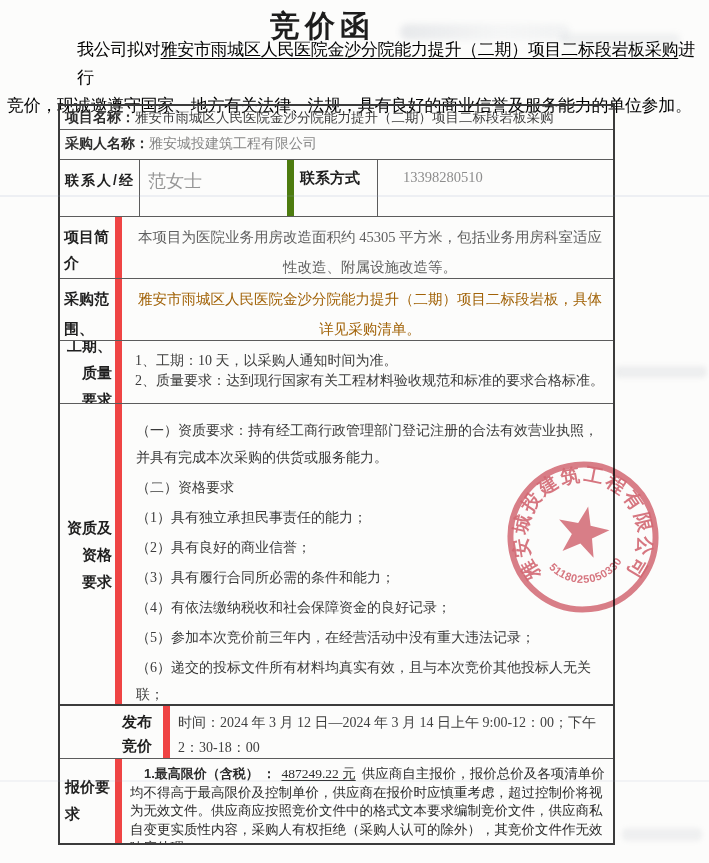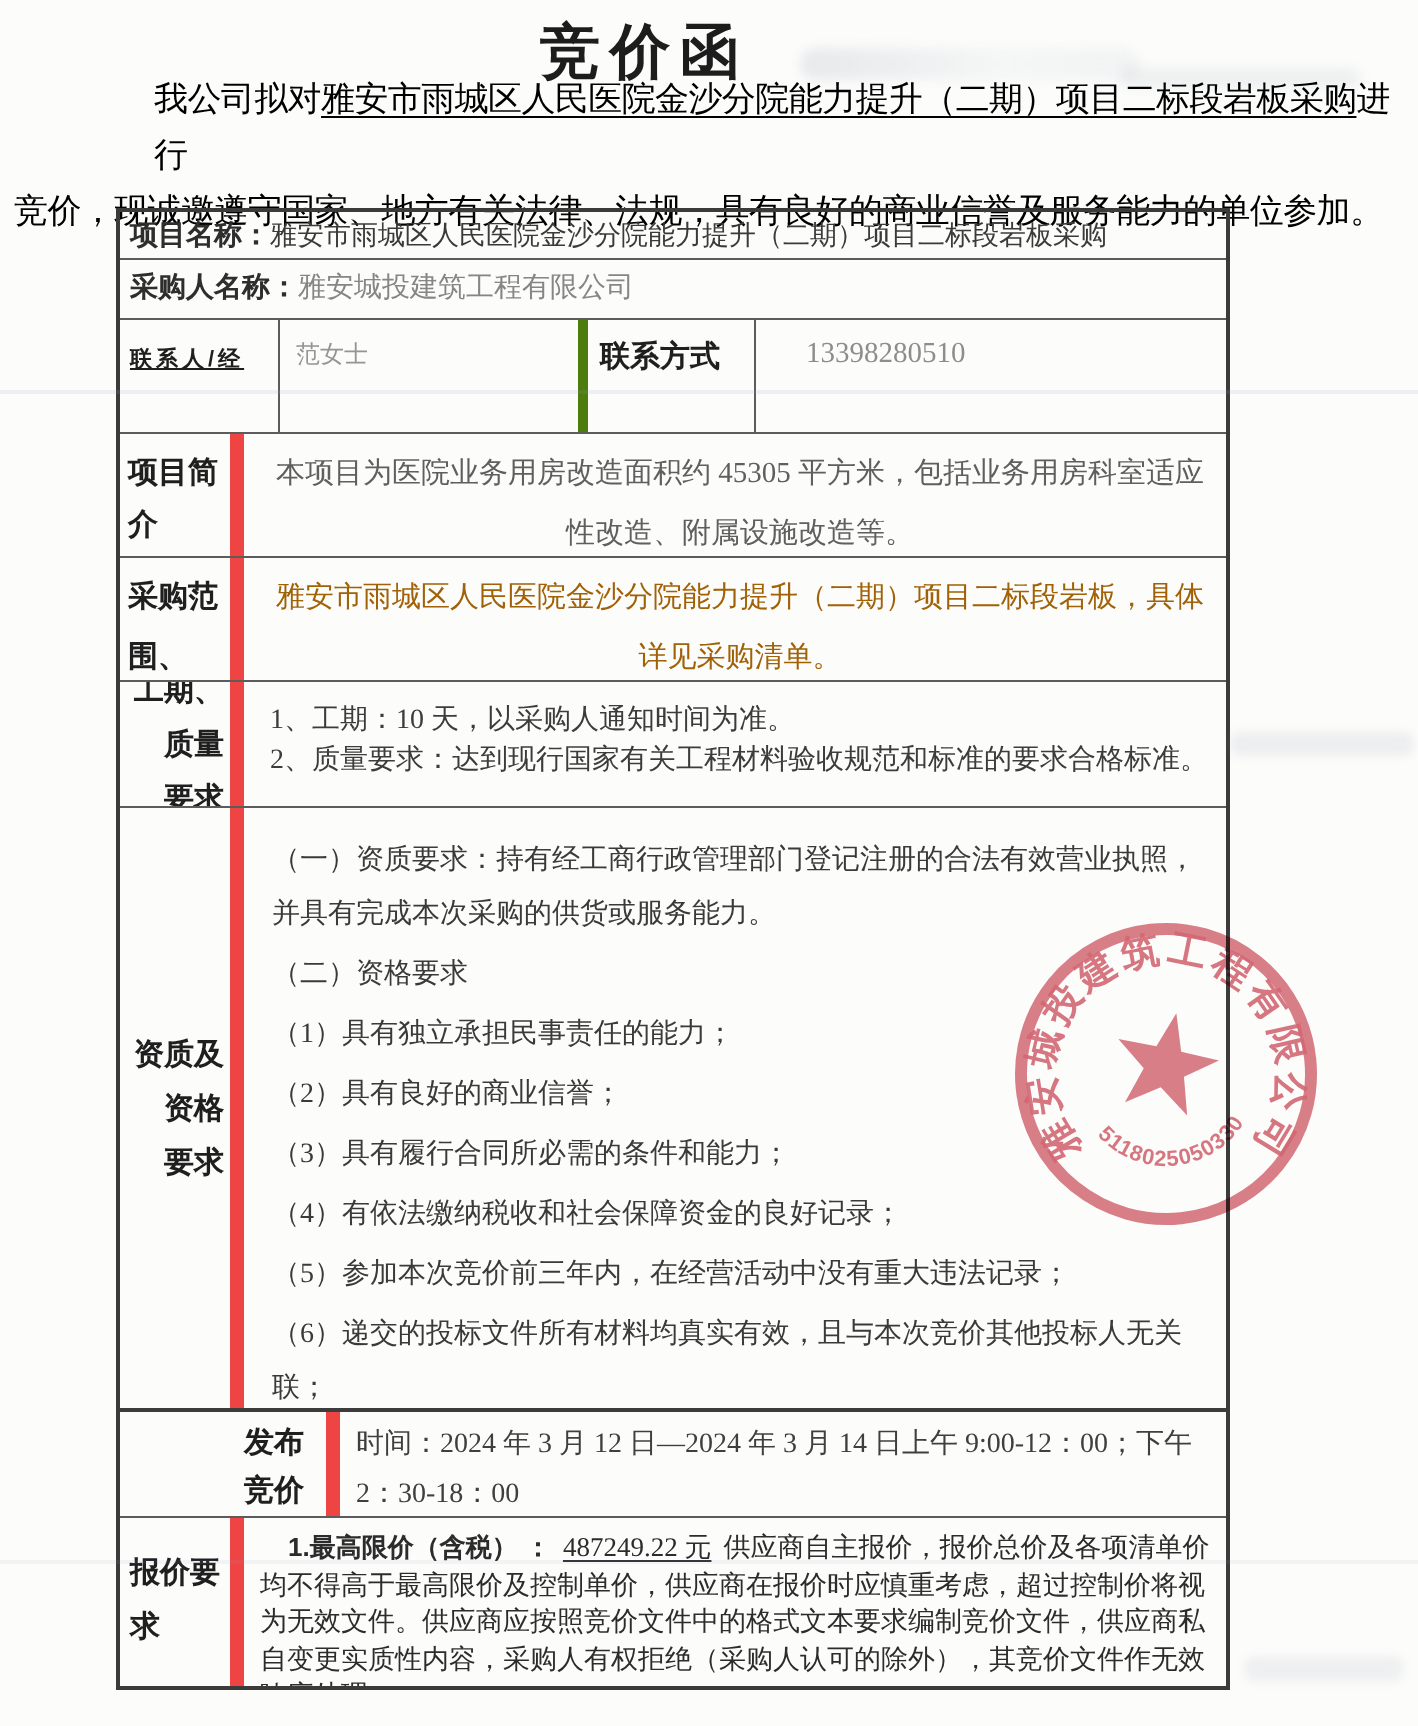--- a/index.html
+++ b/index.html
@@ -46,23 +46,23 @@
       font-size:15px;color:#1f1f1f;padding:7px 2px 0 4px;line-height:26px;}
   .val{flex:1;box-sizing:border-box;min-width:0;}
   .inline-row{padding:3px 6px 0 5px;font-size:13.5px;}
   .inline-row .ilabel{font-size:14px;}
   .gray{color:#868686;}
   .mid{color:#5f5f5f;}
   .dark{color:#3a3a3a;}
 
   
   .lb3{width:80px;flex:none;border-right:1px solid #5c5c5c;box-sizing:border-box;
-       font-size:11px;padding:6px 2px 0 5px;line-height:28px;letter-spacing:2px;color:#1f1f1f;text-decoration:underline;}
-  .c-person{width:154px;flex:none;border-right:5px solid #4d7c0f;box-sizing:border-box;
-       font-size:12px;color:#959595;padding:9px 4px 0 8px;}
+       font-size:14px;padding:6px 2px 0 5px;line-height:28px;letter-spacing:2px;color:#1f1f1f;}
+  .c-person{width:154px;flex:none;border-right:7px solid #4d7c0f;box-sizing:border-box;
+       font-size:18px;color:#959595;padding:9px 4px 0 8px;}
   .lb3b{width:84px;flex:none;border-right:1px solid #5c5c5c;box-sizing:border-box;
        font-size:15px;padding:9px 2px 0 6px;color:#1f1f1f;}
   .c-phone{flex:1;font-size:14.5px;color:#8d8d8d;padding:9px 2px 0 25px;box-sizing:border-box;
        font-family:"Liberation Serif","DejaVu Serif",serif;}
 
   .val-pad{padding:5px 8px 0 13px;font-size:14.5px;line-height:30px;text-align:center;}
   .val-pad2{padding:4px 8px 0 13px;font-size:14px;line-height:20px;color:#3c3c3c;}
   .lb-vcenter{display:flex;flex-direction:column;justify-content:center;text-align:right;
       padding:0 3px 0 1px;line-height:27px;}
 

